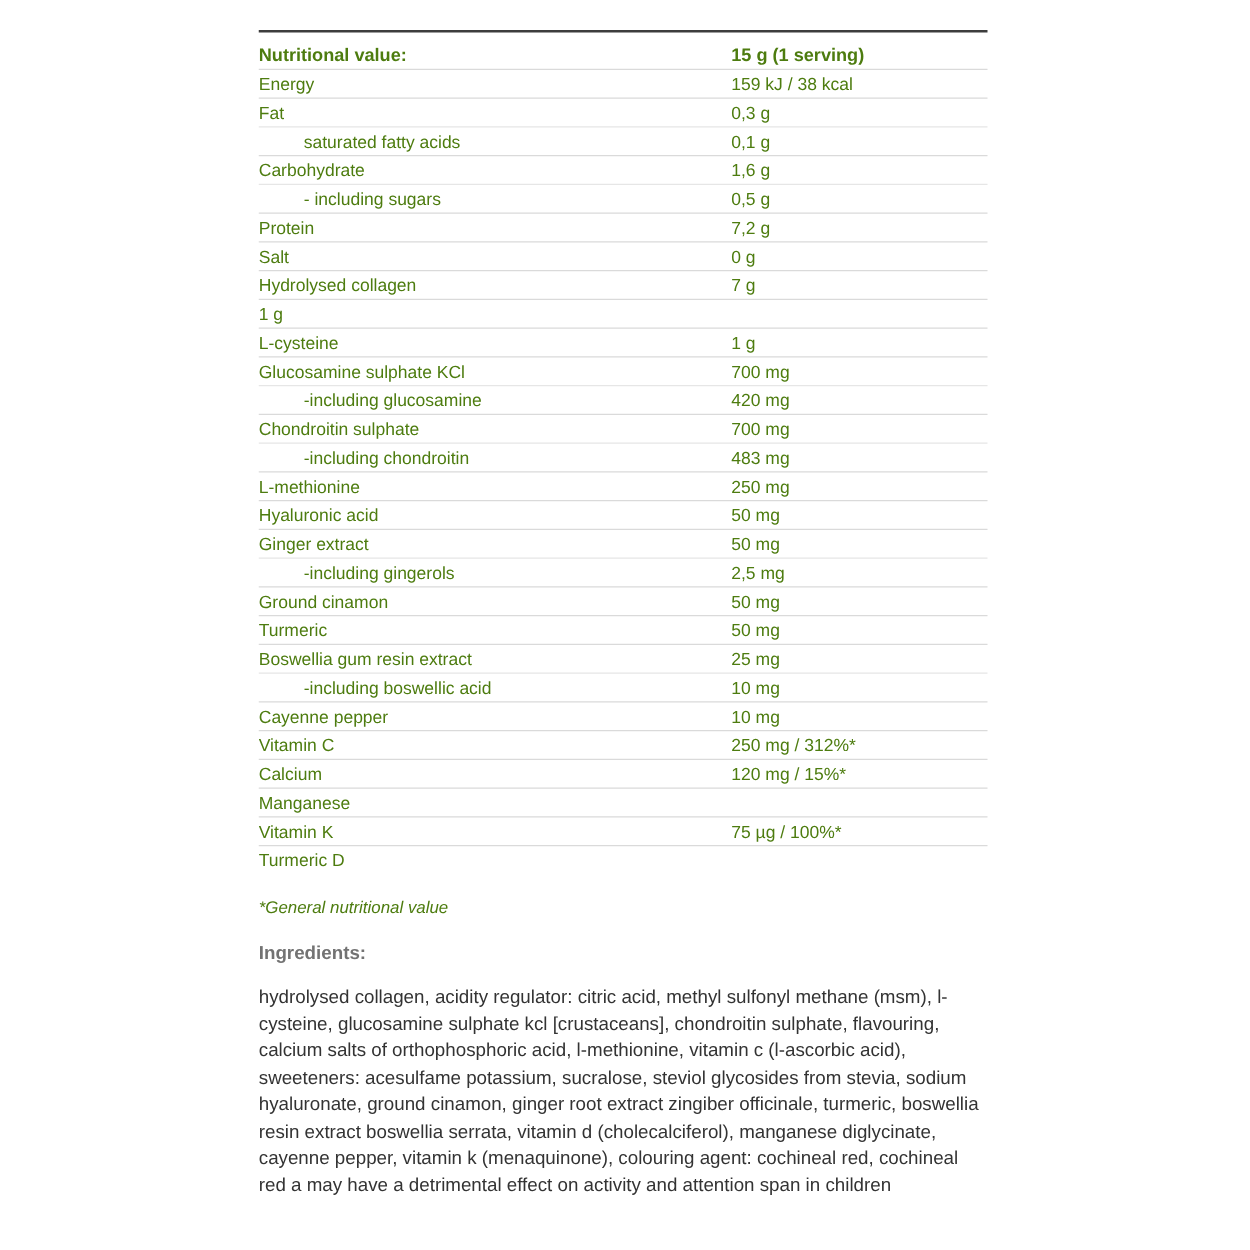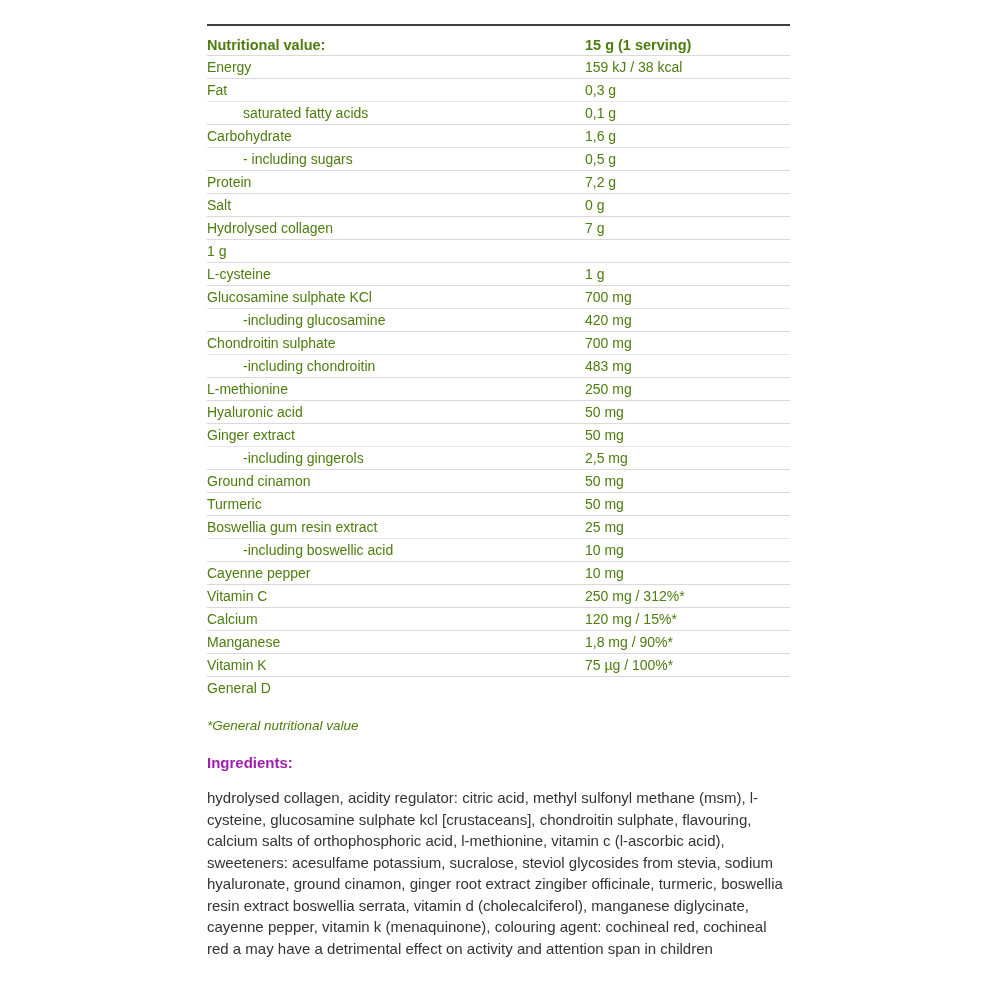--- a/index.html
+++ b/index.html
@@ -58,21 +58,21 @@
   .note {
     margin-top: 19px;
     font-style: italic;
     font-size: 13.5px;
     color: #4d7c0f;
   }
   .ingredients-heading {
     margin: 21px 0 0 0;
     font-size: 15px;
     font-weight: bold;
-    color: #a21caf;
+    color: #737373;
   }
   .ingredients-text {
     margin: 16px 0 0 0;
     font-size: 15px;
     line-height: 21.5px;
     color: #333333;
     width: 578px;
   }
 </style>
 </head>
@@ -205,30 +205,29 @@
     <span class="value">250 mg / 312%*</span>
   </div>
 
   <div class="row">
     <span class="label">Calcium</span>
     <span class="value">120 mg / 15%*</span>
   </div>
 
   <div class="row">
     <span class="label">Manganese</span>
-    <span class="value">1,8 mg / 90%*</span>
   </div>
 
   <div class="row">
     <span class="label">Vitamin K</span>
     <span class="value">75 µg / 100%*</span>
   </div>
 
   <div class="row">
-    <span class="label">General D</span>
+    <span class="label">Turmeric D</span>
   </div>
 </div>
   </div>
 
   <div class="note">*General nutritional value</div>
 
   <h2 class="ingredients-heading">Ingredients:</h2>
 
   <p class="ingredients-text">hydrolysed collagen, acidity regulator: citric acid, methyl sulfonyl methane (msm), l-cysteine, glucosamine sulphate kcl [crustaceans], chondroitin sulphate, flavouring, calcium salts of orthophosphoric acid, l-methionine, vitamin c (l-ascorbic acid), sweeteners: acesulfame potassium, sucralose, steviol glycosides from stevia, sodium hyaluronate, ground cinamon, ginger root extract zingiber officinale, turmeric, boswellia resin extract boswellia serrata, vitamin d (cholecalciferol), manganese diglycinate, cayenne pepper, vitamin k (menaquinone), colouring agent: cochineal red, cochineal red a may have a detrimental effect on activity and attention span in children</p>
 

